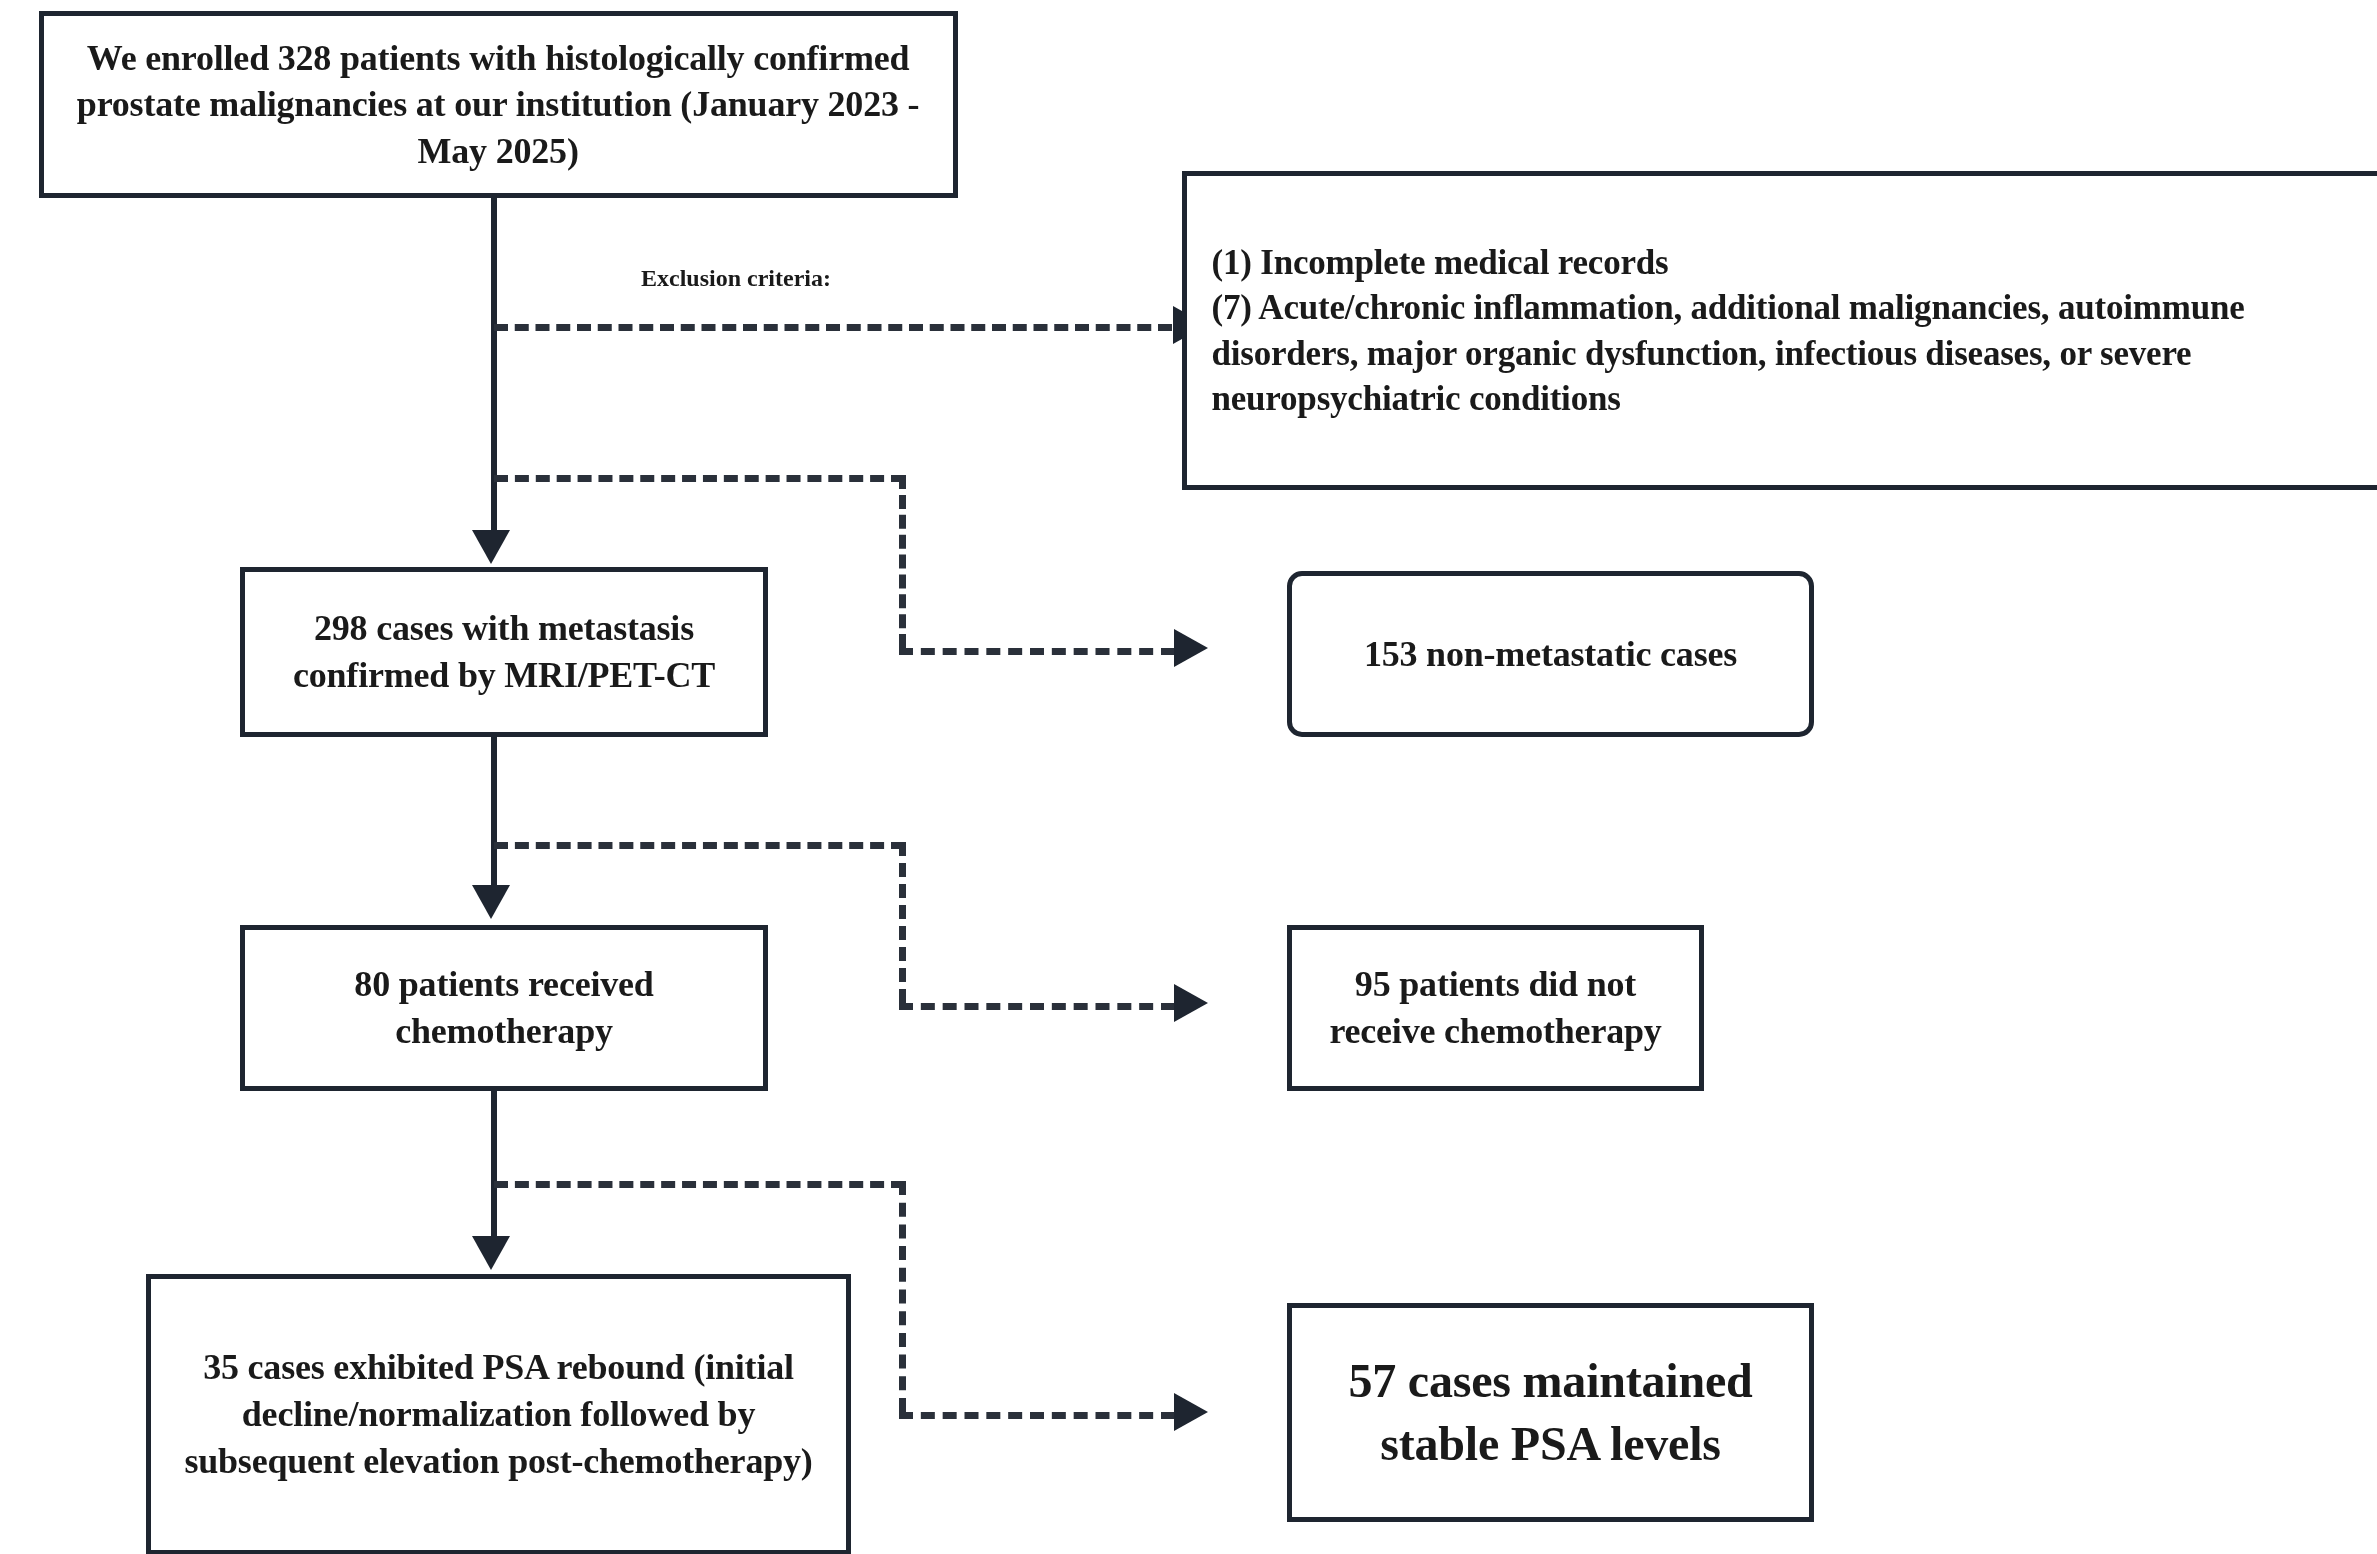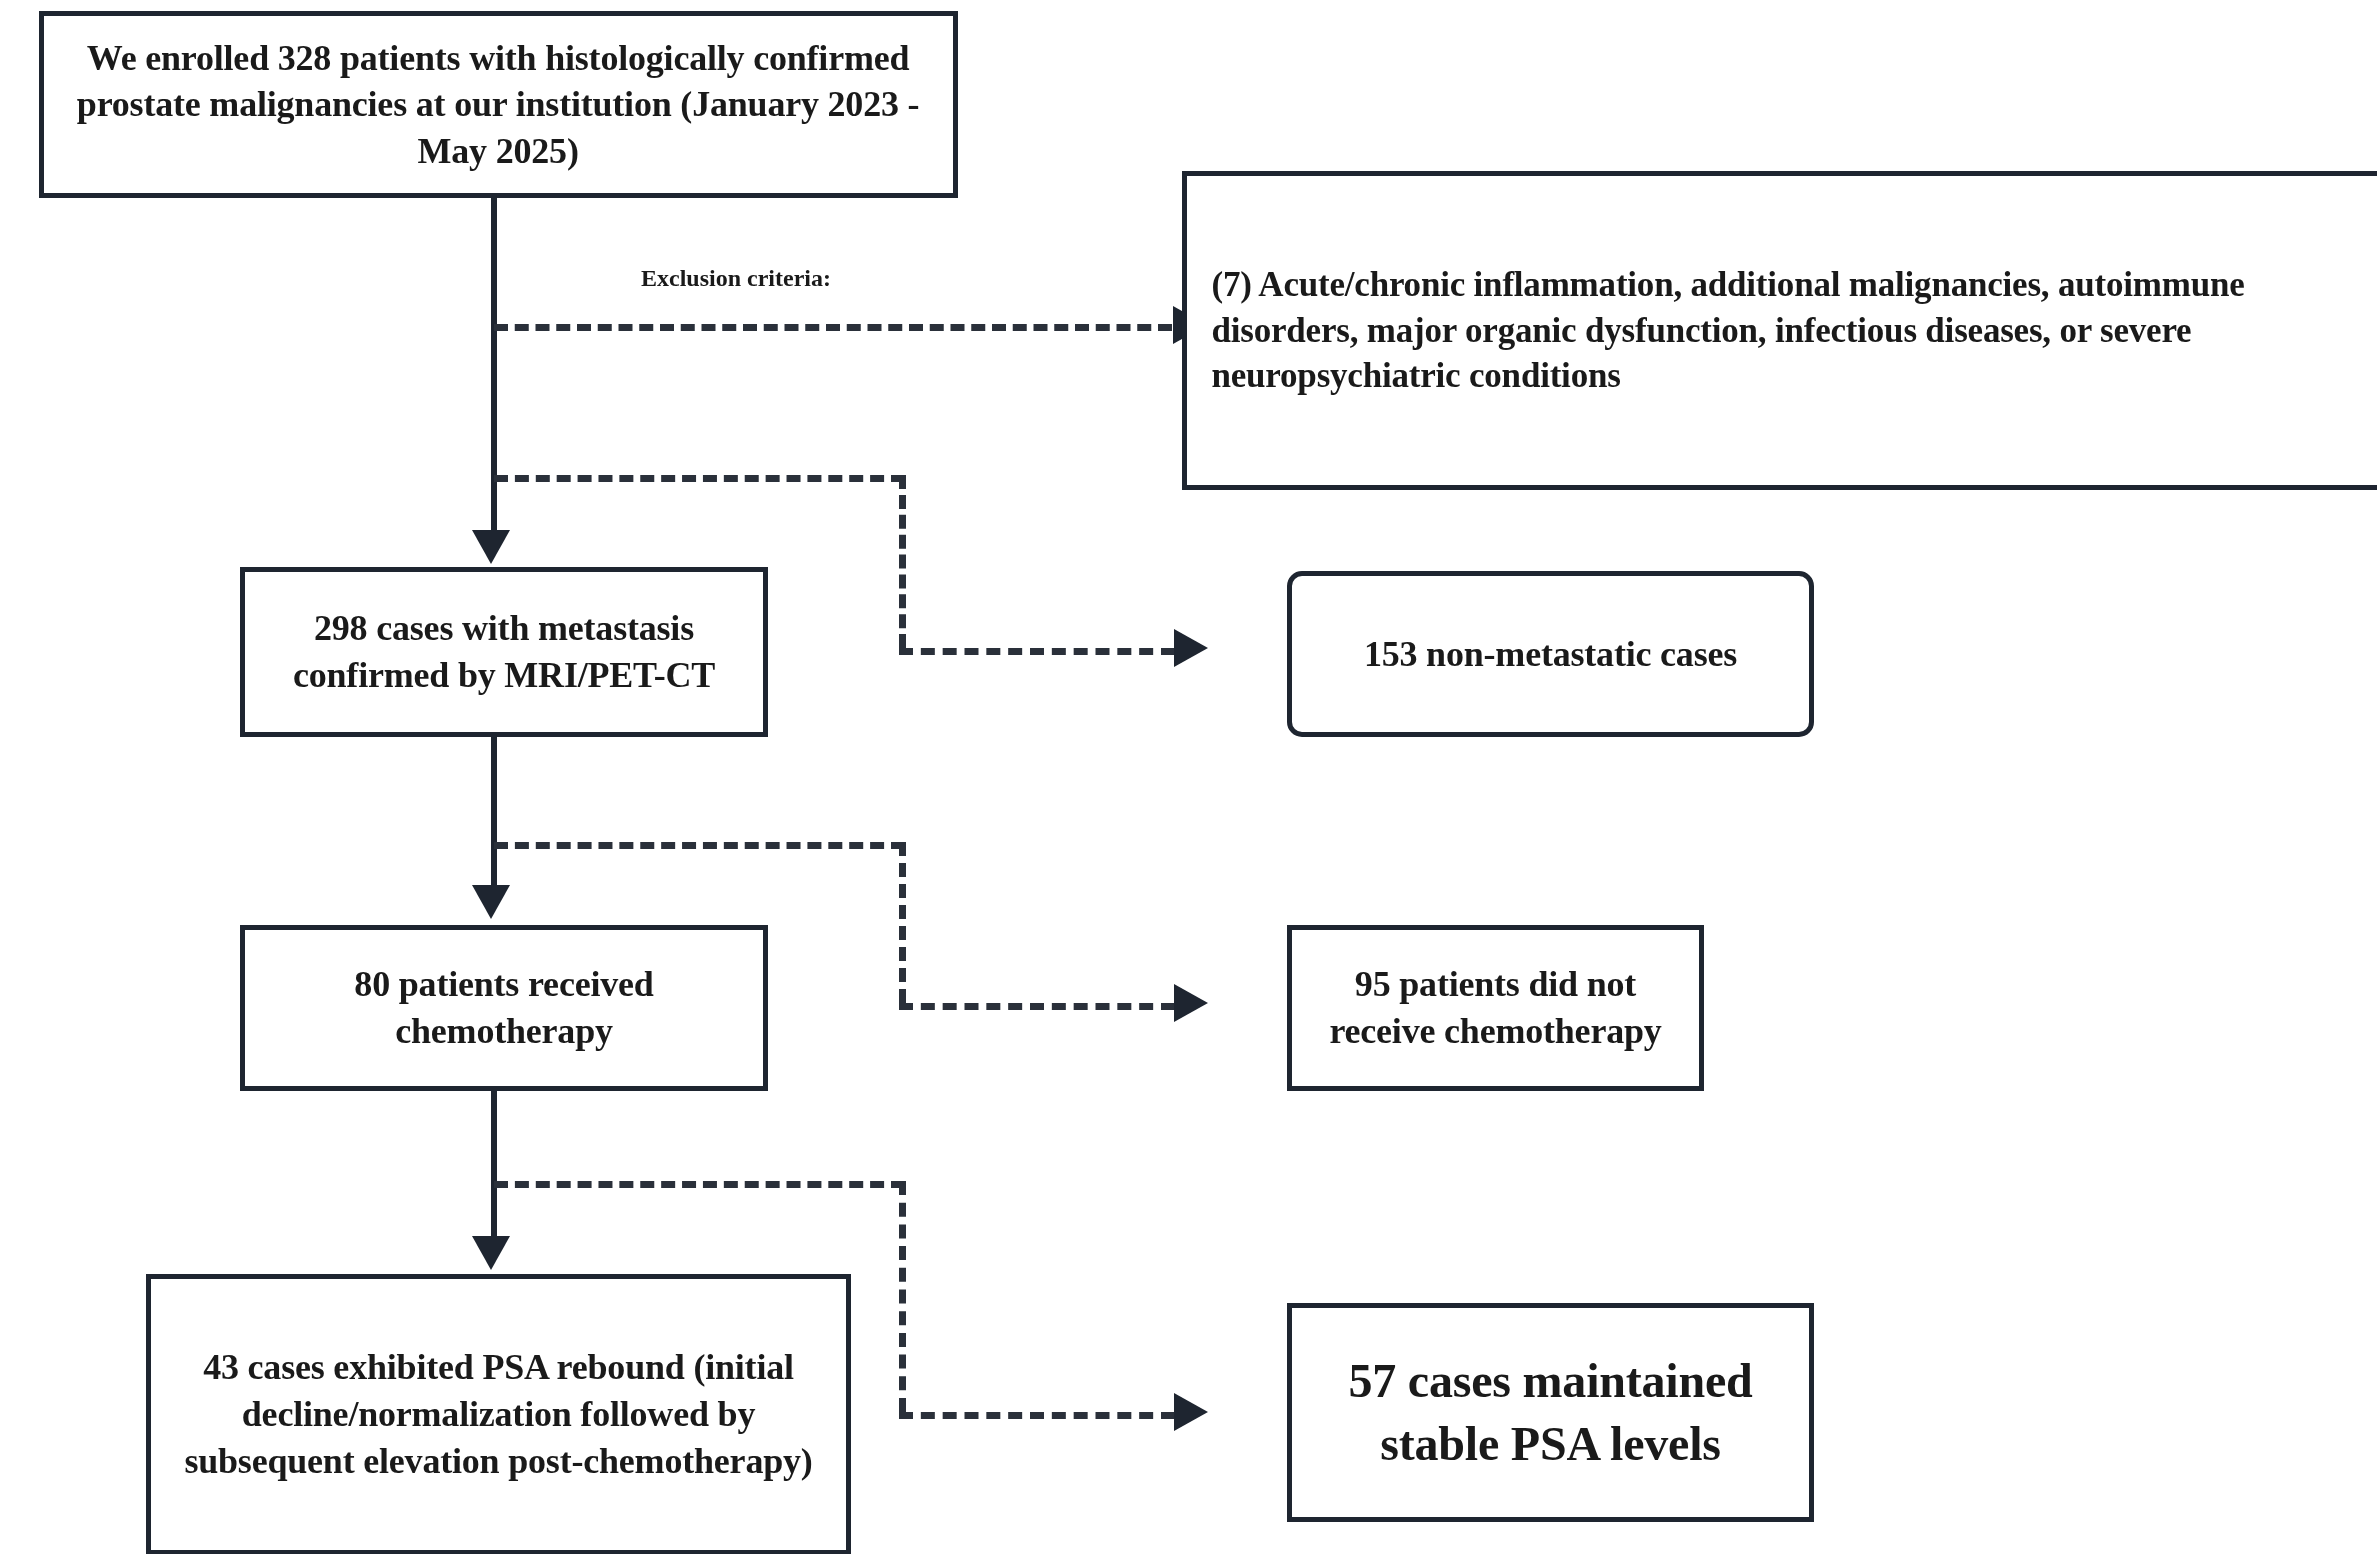--- a/index.html
+++ b/index.html
@@ -86,20 +86,21 @@
   <div class="vline" style="left:463px; top:198px; height:342px;"></div>
   <div class="arrow-down" style="left:444px; top:530px;"></div>
 
   <div class="edge-label" style="left:613px; top:265px; font-size:24px;">Exclusion criteria:</div>
 
   <div class="dash-h" style="left:466px; top:324px; width:678px;"></div>
   <div class="arrow-right" style="left:1145px; top:306px;"></div>
 
   <div class="node left-align" style="left:1154px; top:171px; width:1206px; height:319px; font-size:35px;">
     <div class="txt" style="padding-left:24.5px;">
+      <div>(1) Incomplete medical records</div>
       <div>(7) Acute/chronic inflammation, additional malignancies, autoimmune disorders, major organic dysfunction, infectious diseases, or severe neuropsychiatric conditions</div>
     </div>
   </div>
 
   <div class="dash-h" style="left:466px; top:475px; width:411px;"></div>
   <div class="dash-v" style="left:871px; top:475px; height:173px;"></div>
   <div class="dash-h" style="left:871px; top:648px; width:276px;"></div>
   <div class="arrow-right" style="left:1146px; top:629px;"></div>
 
   <div class="node" style="left:212px; top:567px; width:528px; height:170px; font-size:36px;">
@@ -128,21 +129,21 @@
 
   <div class="vline" style="left:463px; top:1091px; height:152px;"></div>
   <div class="arrow-down" style="left:444px; top:1236px;"></div>
 
   <div class="dash-h" style="left:466px; top:1181px; width:411px;"></div>
   <div class="dash-v" style="left:871px; top:1181px; height:231px;"></div>
   <div class="dash-h" style="left:871px; top:1412px; width:276px;"></div>
   <div class="arrow-right" style="left:1146px; top:1393px;"></div>
 
   <div class="node" style="left:118px; top:1274px; width:705px; height:281px; font-size:36px;">
-    <div class="txt">43 cases exhibited PSA rebound (initial decline/normalization followed by subsequent elevation post-chemotherapy)</div>
+    <div class="txt">35 cases exhibited PSA rebound (initial decline/normalization followed by subsequent elevation post-chemotherapy)</div>
   </div>
 
   <div class="node" style="left:1259px; top:1303px; width:527px; height:219px; font-size:48px;">
     <div class="txt">57 cases maintained stable PSA levels</div>
   </div>
 
 </div>
 
 
 </body></html>

